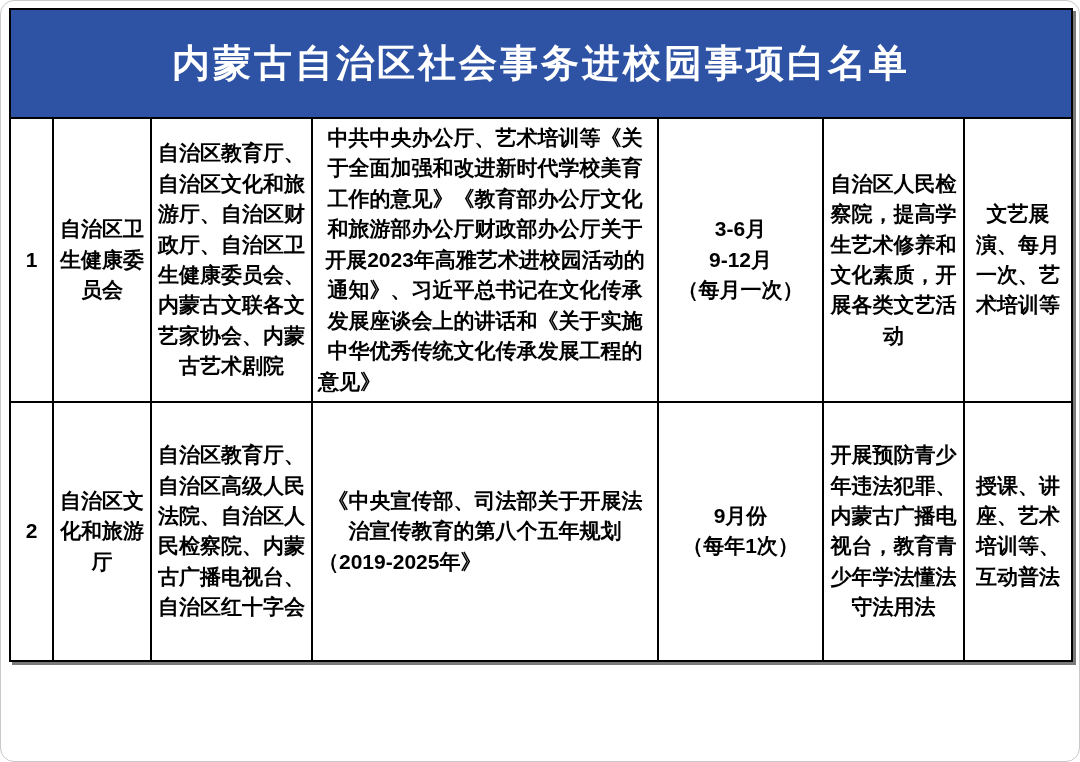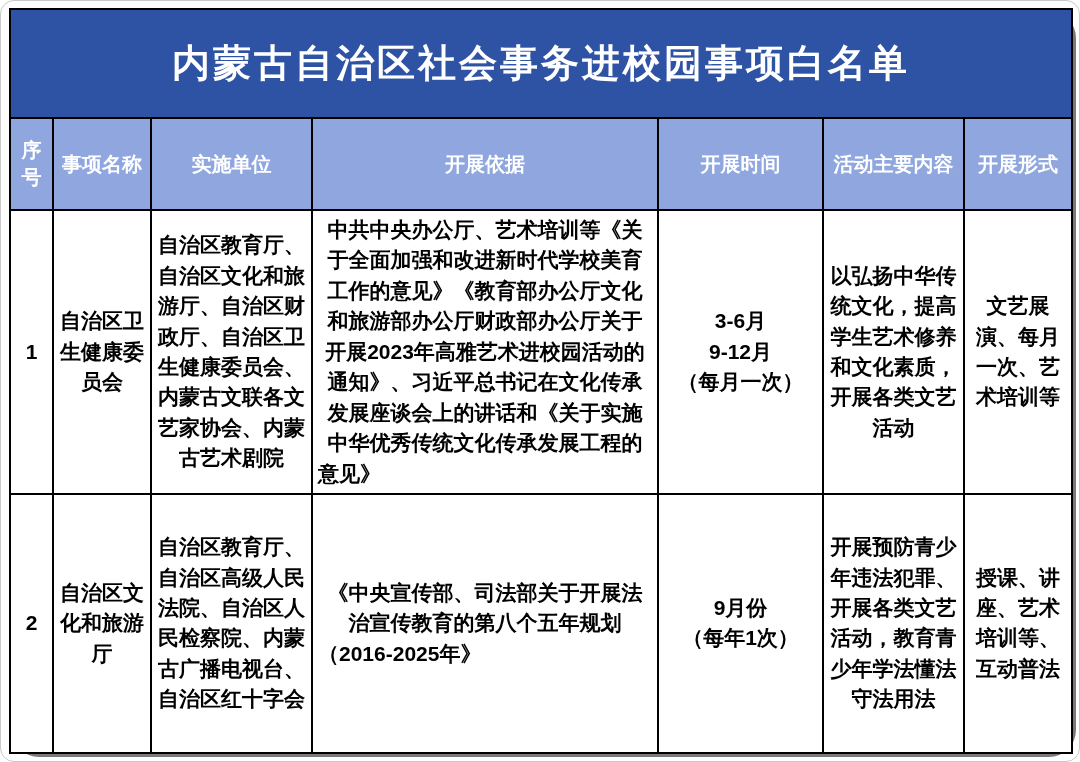--- a/index.html
+++ b/index.html
@@ -27,21 +27,20 @@
     border-radius: 14px;
     padding: 7px 8px;
     overflow: hidden;
   }
   table.whitelist {
     width: 1062px;
     table-layout: fixed;
     border-collapse: collapse;
     box-shadow: 3px 3px 0 var(--shadow-color);
     background: #ffffff;
-    border-radius: 27px;
   }
   table.whitelist td, table.whitelist th {
     border: 2px solid var(--border-color);
     overflow: hidden;
   }
   .title-cell {
     height: 109px;
     background: var(--title-bg);
     color: var(--title-text);
     font-size: 38px;
@@ -90,45 +89,36 @@
       <col style="width:161px">
       <col style="width:346px">
       <col style="width:165px">
       <col style="width:141px">
       <col style="width:108px">
     </colgroup>
     <tbody>
       <tr>
         <td class="title-cell" colspan="7">内蒙古自治区社会事务进校园事项白名单</td>
       </tr>
-      <tr>
-        <td class="head-cell">序号</td>
-        <td class="head-cell">事项名称</td>
-        <td class="head-cell">实施单位</td>
-        <td class="head-cell">开展依据</td>
-        <td class="head-cell">开展时间</td>
-        <td class="head-cell">活动主要内容</td>
-        <td class="head-cell">开展形式</td>
-      </tr>
       <tr class="data-row data-row-1">
         <td class="cell-serial">1</td>
         <td class="cell-name">自治区卫生健康委员会</td>
         <td class="cell-unit">自治区教育厅、自治区文化和旅游厅、自治区财政厅、自治区卫生健康委员会、内蒙古文联各文艺家协会、内蒙古艺术剧院</td>
         <td class="cell-basis">中共中央办公厅、艺术培训等《关于全面加强和改进新时代学校美育工作的意见》《教育部办公厅文化和旅游部办公厅财政部办公厅关于开展2023年高雅艺术进校园活动的通知》、习近平总书记在文化传承发展座谈会上的讲话和《关于实施中华优秀传统文化传承发展工程的意见》</td>
         <td class="cell-time">3-6月
 9-12月
 （每月一次）</td>
-        <td class="cell-content">以弘扬中华传统文化，提高学生艺术修养和文化素质，开展各类文艺活动</td>
+        <td class="cell-content">自治区人民检察院，提高学生艺术修养和文化素质，开展各类文艺活动</td>
         <td class="cell-form">文艺展演、每月一次、艺术培训等</td>
       </tr>
       <tr class="data-row data-row-2">
         <td class="cell-serial">2</td>
         <td class="cell-name">自治区文化和旅游厅</td>
         <td class="cell-unit">自治区教育厅、自治区高级人民法院、自治区人民检察院、内蒙古广播电视台、自治区红十字会</td>
-        <td class="cell-basis">《中央宣传部、司法部关于开展法治宣传教育的第八个五年规划 （2016-2025年》</td>
+        <td class="cell-basis">《中央宣传部、司法部关于开展法治宣传教育的第八个五年规划 （2019-2025年》</td>
         <td class="cell-time">9月份
 （每年1次）</td>
-        <td class="cell-content">开展预防青少年违法犯罪、开展各类文艺活动，教育青少年学法懂法守法用法</td>
+        <td class="cell-content">开展预防青少年违法犯罪、内蒙古广播电视台，教育青少年学法懂法守法用法</td>
         <td class="cell-form">授课、讲座、艺术培训等、互动普法</td>
       </tr>
     </tbody>
   </table>
 </div>
 
 </body></html>

